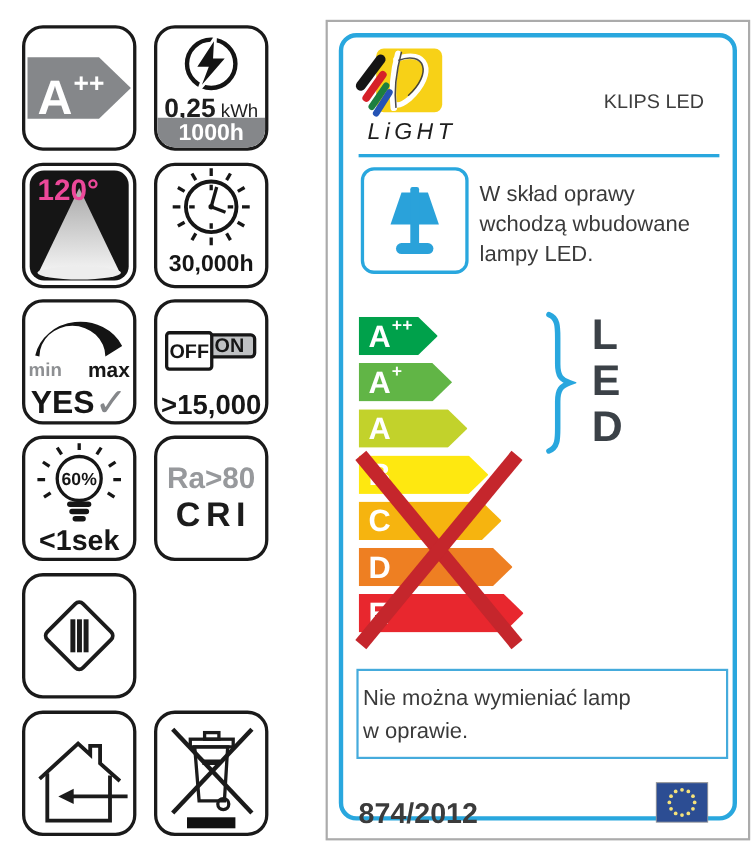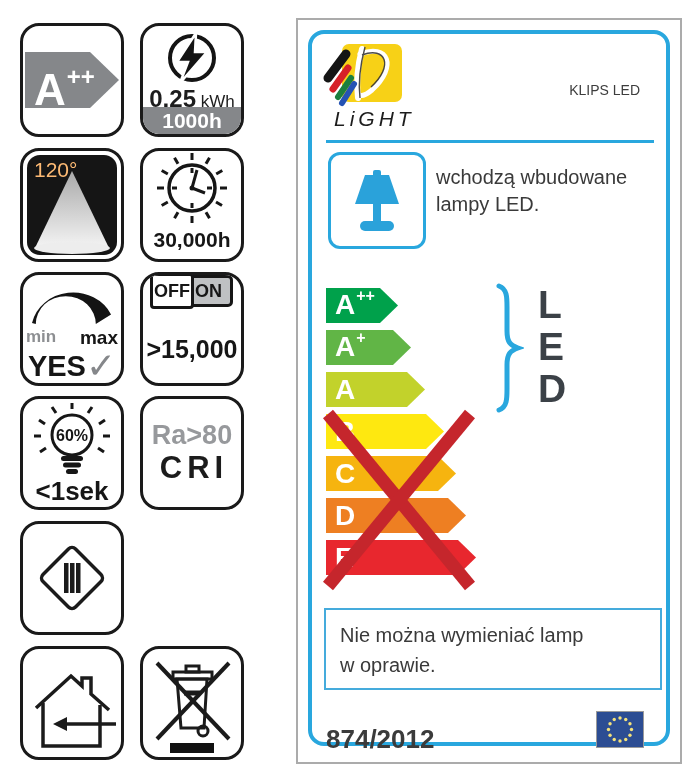--- a/index.html
+++ b/index.html
@@ -29,38 +29,38 @@
   .t-cons{position:relative;padding-top:6px}
   .t-cons .kwh-line{font-size:17px;color:#1d1d1d;margin-top:1px;white-space:nowrap}
   .t-cons .kwh-line b{font-size:24px;font-weight:bold}
   .t-cons .band{position:absolute;left:0;right:0;bottom:0;height:27px;background:#85878a;
     border-radius:0 0 15px 15px;color:#fff;font-weight:bold;font-size:21px;
     display:flex;align-items:center;justify-content:center}
 
   
   .t-beam .panel{position:absolute;left:4px;top:4px;right:4px;bottom:4px;background:#151515;
     border-radius:13px;overflow:hidden}
-  .t-beam .deg{position:absolute;top:3px;left:7px;color:#fdba74;font-weight:normal;font-size:21px;z-index:2}
+  .t-beam .deg{position:absolute;top:3px;left:7px;color:#ec4899;font-weight:bold;font-size:27px;z-index:2}
   .t-beam svg{position:absolute;left:0;top:0}
 
   
   .t-life{padding-top:0}
   .t-life .hours{font-weight:bold;font-size:21px;margin-top:1px}
 
   
   .t-dim{padding-top:10px}
   .t-dim .minmax{width:92px;display:flex;justify-content:space-between;margin-top:2px}
   .t-dim .min{color:#8d8f92;font-weight:bold;font-size:17px}
   .t-dim .max{color:#161616;font-weight:bold;font-size:19px}
   .t-dim .yesrow{display:flex;align-items:center;margin-top:1px}
   .t-dim .yes{font-weight:bold;font-size:29px}
   .t-dim .check{color:#85878a;font-weight:bold;font-size:36px;line-height:30px;margin-left:0px;position:relative;top:-1px}
 
   
-  .t-sw{padding-top:0}
+  .t-sw{padding-top:28px}
   .t-sw .track{position:relative;width:82px;height:32px;background:#bfc1c3;border:3px solid #161616;border-radius:5px}
   .t-sw .offbtn{position:absolute;left:-4px;top:-5px;width:44px;height:36px;background:#fff;
     border:3px solid #161616;border-radius:4px;display:flex;align-items:center;justify-content:center;
     font-weight:bold;font-size:18px}
   .t-sw .onlbl{position:absolute;right:8px;top:0;bottom:0;display:flex;align-items:center;
     font-weight:bold;font-size:18px}
   .t-sw .cycles{font-weight:bold;font-size:25px;margin-top:28px;letter-spacing:0px}
 
   
   .t-bulb{padding-top:3px}
@@ -74,36 +74,36 @@
   
   .t-ip{justify-content:center}
   .t-ip .ip{font-weight:bold;font-size:31px}
 
   
   .card-outer{position:absolute;left:296px;top:18px;width:386px;height:746px;
     border:2px solid #ababab;background:#fff}
   .card-inner{position:absolute;left:10px;top:10px;width:362px;height:716px;
     border:4px solid #29a7de;border-radius:16px}
   .logo{position:absolute;left:8px;top:6px;width:96px;height:96px}
-  .card-title{position:absolute;right:26px;top:48px;font-size:14px;color:#3d3d3d}
+  .card-title{position:absolute;right:26px;top:48px;font-size:18px;color:#3d3d3d}
   .divider{position:absolute;left:14px;top:106px;width:328px;height:3px;background:#29a7de}
   .lamp-box{position:absolute;left:16px;top:118px;width:98px;height:97px;border:3px solid #29a7de;
     border-radius:12px;display:flex;align-items:center;justify-content:center}
   .lamp-note{position:absolute;left:124px;top:130px;width:228px;font-size:20px;line-height:27px;color:#3a3a3a}
   .energy-area{position:absolute;left:14px;top:252px;width:336px;height:336px}
   .energy-rows{padding-top:2px}
   .e-arrow{height:35px;margin-bottom:7px;display:flex;align-items:center;padding-left:9px;
     clip-path:polygon(0 0, calc(100% - 18px) 0, 100% 50%, calc(100% - 18px) 100%, 0 100%)}
   .e-label{color:#fff;font-weight:bold;font-size:28px;line-height:1}
   .e-label sup{font-size:16px;position:relative;top:-3px;left:1px}
   .brace{position:absolute;left:168px;top:-4px}
   .led-letters{position:absolute;left:212px;top:-2px;color:#3b4147;font-weight:bold;font-size:39px;line-height:42px}
   .x-overlay{position:absolute;left:-8px;top:120px}
   .note-box{position:absolute;left:12px;top:574px;width:338px;height:82px;border:2px solid #45abdc;
-    padding:10px 14px;font-size:20px;line-height:30px;color:#3a3a3a}
+    padding:10px 4px;font-size:20px;line-height:30px;color:#3a3a3a}
   .regulation{position:absolute;left:14px;top:690px;font-weight:bold;font-size:26px;color:#3b3b3b}
   .eu-flag{position:absolute;left:284px;top:677px;width:48px;height:37px}
 </style>
 </head>
 <body>
 
 <div class="page">
 
   <div class="tile c1 r1 t-class">
     <div class="arrow-wrap">
@@ -275,20 +275,21 @@
       <div class="divider"></div>
 
       <div class="lamp-box">
         <svg width="62" height="66" viewBox="0 0 62 66">
           <polygon points="19,7 43,7 53,36 9,36" fill="#2aa2da"></polygon>
           <rect x="27" y="2" width="8" height="53" rx="2" fill="#2aa2da"></rect>
           <rect x="14" y="53" width="34" height="10" rx="5" fill="#2aa2da"></rect>
         </svg>
       </div>
       <div class="lamp-note">
+        <div>W skład oprawy</div>
         <div>wchodzą wbudowane</div>
         <div>lampy LED.</div>
       </div>
 
       <div class="energy-area">
         <div class="energy-rows">
             <div class="e-arrow" style="width: 72px; background: rgb(0, 161, 75);">
               <span class="e-label">A<sup>++</sup></span>
             </div>
             <div class="e-arrow" style="width: 85px; background: rgb(97, 181, 70);">

